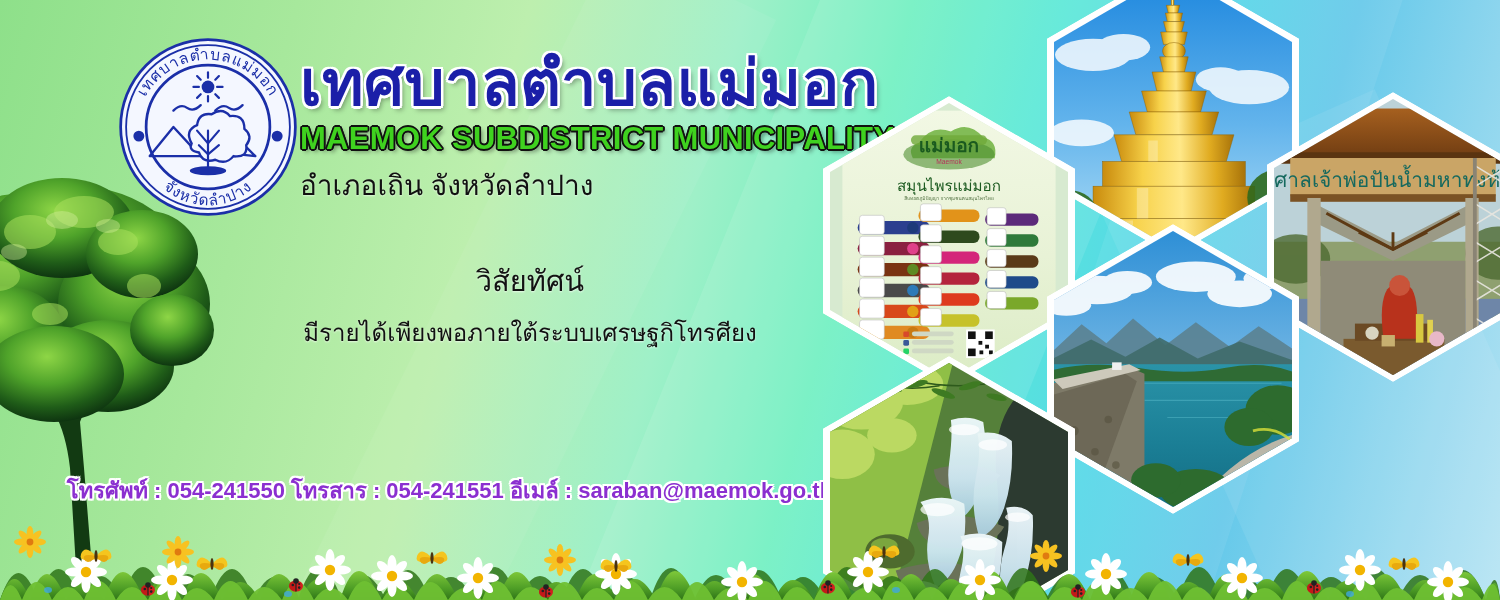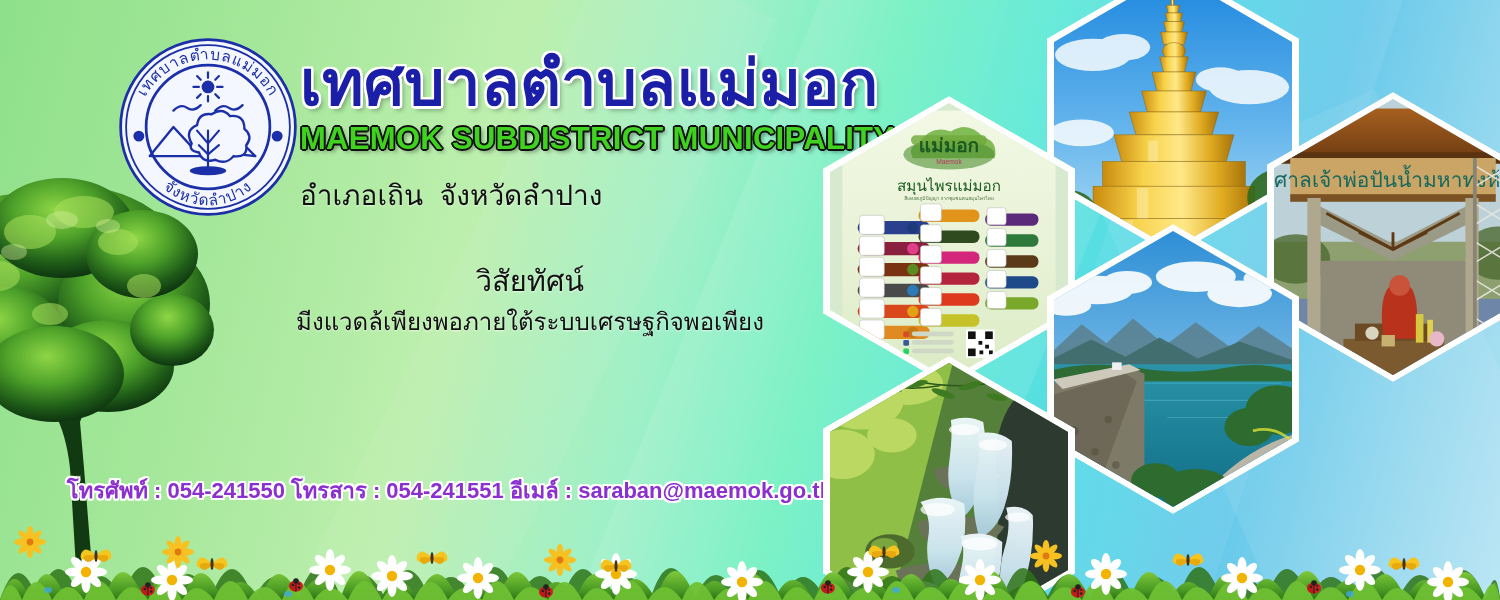--- a/index.html
+++ b/index.html
@@ -46,29 +46,28 @@
   }
   .title-en {
     margin-top:6px; font-size:31px; font-weight:bold; letter-spacing:.3px;
     color:#3fd21f; white-space:nowrap;
     text-shadow:
       -1.4px -1.4px 0 #111, 1.4px -1.4px 0 #111, -1.4px 1.4px 0 #111, 1.4px 1.4px 0 #111,
       0 -1.8px 0 #111, 0 1.8px 0 #111, -1.8px 0 0 #111, 1.8px 0 0 #111,
       3px 3px 4px rgba(0,0,0,.4);
   }
   .title-sub {
-    margin-top:16px; font-size:28px; color:#111; white-space:nowrap;
+    margin-top:6px; font-size:28px; color:#111; white-space:nowrap;
     text-shadow:0 1px 2px rgba(255,255,255,.6);
-    font-family:Liberation Mono, monospace;
   }
 
   
   #vision { position:absolute; left:180px; top:258px; width:700px; text-align:center; }
   .vision-heading {
-    font-size:29px; color:#121212; margin-bottom:1px;
+    font-size:29px; color:#121212; margin-bottom:12px;
     text-shadow:0 1px 2px rgba(255,255,255,.7);
   }
   .vision-line {
     font-size:24px; color:#111; line-height:1.42; white-space:nowrap;
     text-shadow:0 1px 2px rgba(255,255,255,.7);
   }
 
   
   #contact { position:absolute; left:60px; top:474px; width:780px; text-align:center; }
   .contact-line {
@@ -228,21 +227,21 @@
   </div>
 
   <div id="headings">
     <div class="title-th">เทศบาลตำบลแม่มอก</div>
     <div class="title-en">MAEMOK SUBDISTRICT MUNICIPALITY</div>
     <div class="title-sub">อำเภอเถิน จังหวัดลำปาง</div>
   </div>
 
   <div id="vision">
     <div class="vision-heading">วิสัยทัศน์</div>
-    <div class="vision-line">มีงแวดล้เพียงพอภายใต้ระบบเศรษฐกิจพอเพียง</div>
+    <div class="vision-line">มีรายได้เพียงพอภายใต้ระบบเศรษฐกิโทรศียง</div>
   </div>
 
   <div id="contact">
     <div class="contact-line">โทรศัพท์ : 054-241550  โทรสาร : 054-241551 อีเมล์ : saraban@maemok.go.th</div>
   </div>
 
   <div id="collage">
 
     <div class="hex" id="hex-pagoda">
       <div class="frame"></div>

